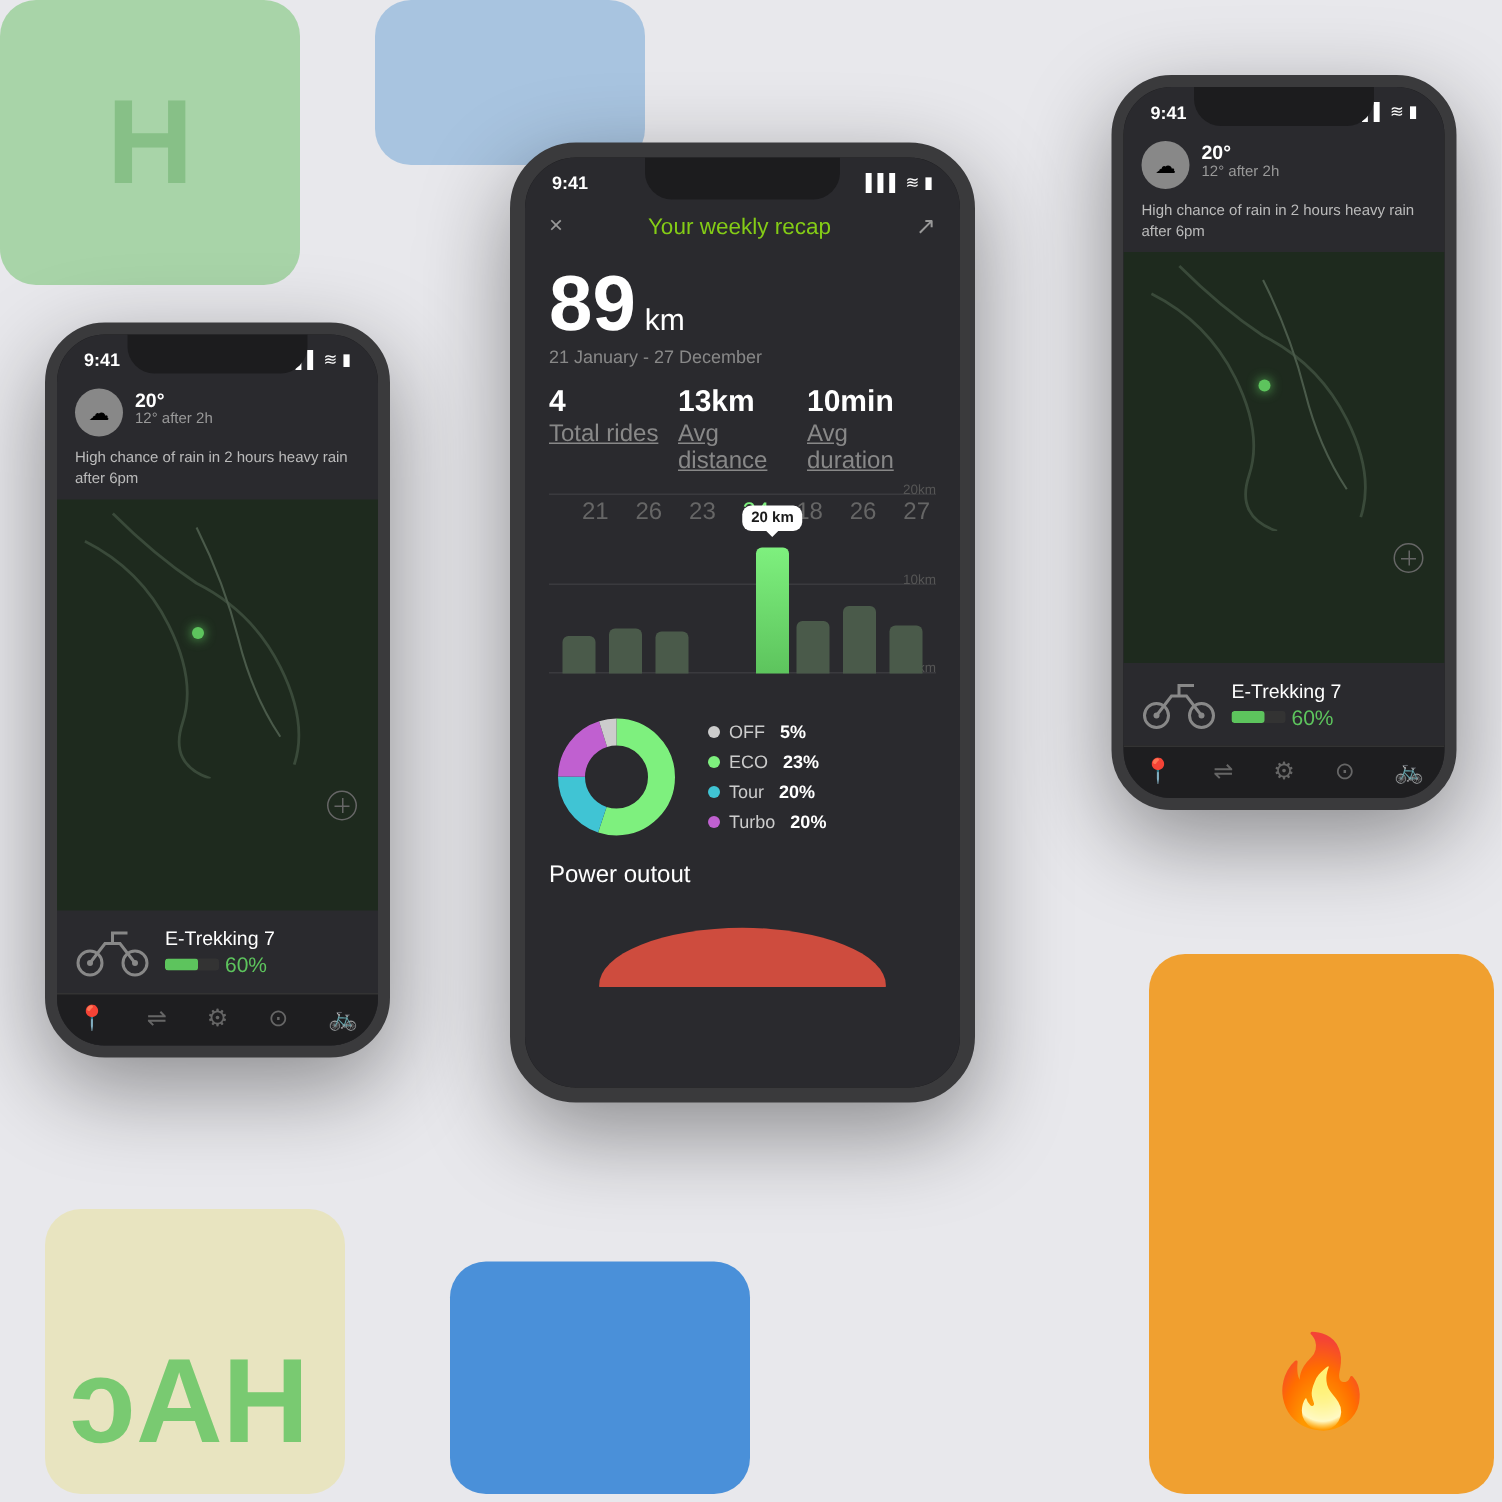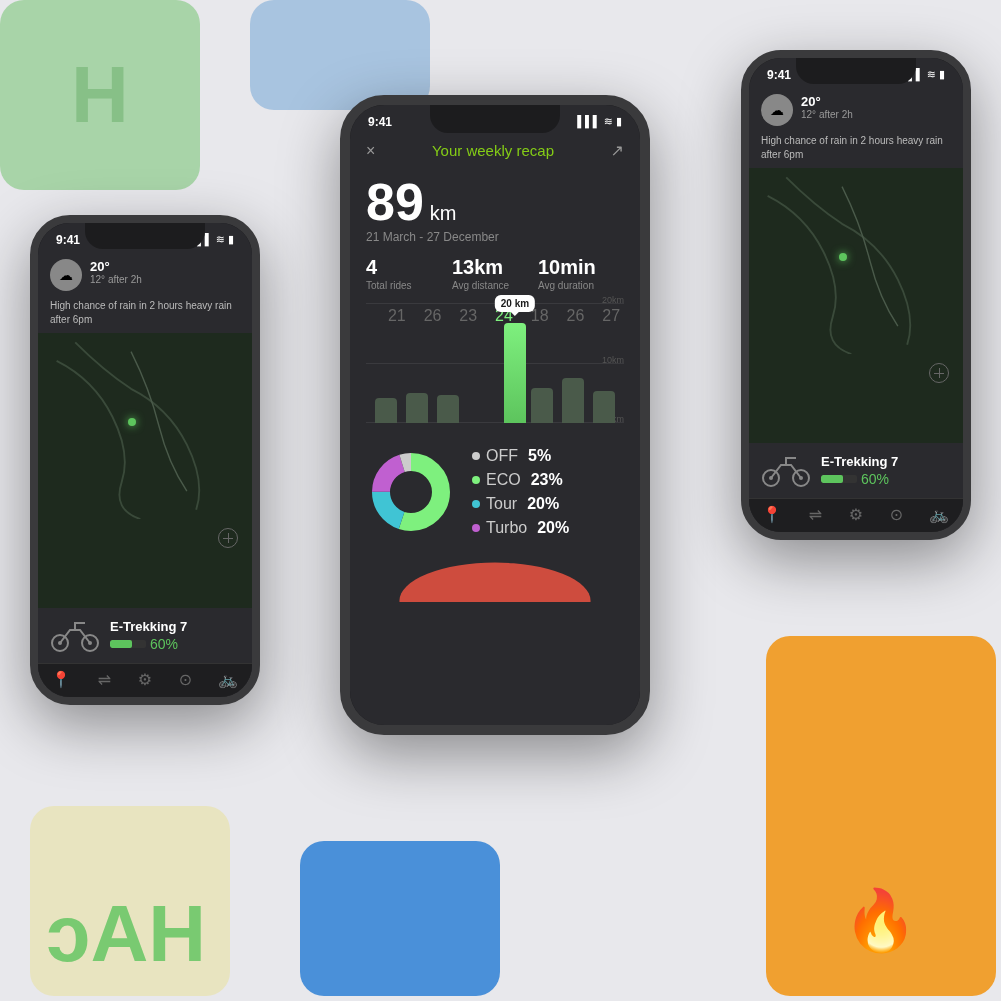--- a/index.html
+++ b/index.html
@@ -110,23 +110,24 @@
     }
     .stat-item {
       flex: 1;
     }
     .stat-value {
       font-size: 20px;
       font-weight: 700;
       color: #fff;
     }
     .stat-label {
-      font-size: 10px;
+      font-size: 16px;
       color: #888;
       margin-top: 1px;
+      text-decoration: underline;
     }
 
     
     .chart-container {
       padding: 4px 16px 0;
       position: relative;
     }
     .chart-area {
       position: relative;
       height: 140px;
@@ -234,21 +235,21 @@
     }
     .mode-legend {
       display: flex;
       flex-direction: column;
       gap: 6px;
     }
     .legend-item {
       display: flex;
       align-items: center;
       gap: 6px;
-      font-size: 16px;
+      font-size: 12px;
       color: #ccc;
     }
     .legend-dot {
       width: 8px;
       height: 8px;
       border-radius: 50%;
     }
     .legend-pct {
       color: #fff;
       font-weight: 600;
@@ -360,21 +361,21 @@
     }
     .bike-icon {
       width: 50px;
       height: 35px;
       position: relative;
     }
     .bike-info {}
     .bike-name {
       color: #fff;
       font-size: 13px;
-      font-weight: 700;
+      font-weight: 400;
     }
     .battery-bar-container {
       display: flex;
       align-items: center;
       gap: 4px;
       margin-top: 2px;
     }
     .battery-bar {
       width: 36px;
       height: 8px;
@@ -566,21 +567,21 @@
       <span class="recap-icon">×</span>
       <span class="recap-title">Your weekly recap</span>
       <span class="recap-icon">↗</span>
     </div>
 
     <div class="recap-distance-section">
       <div class="distance-big">
         <span class="distance-num">89</span>
         <span class="distance-unit">km</span>
       </div>
-      <div class="date-range">21 March - 27 December</div>
+      <div class="date-range">21 January - 27 December</div>
     </div>
 
     <div class="stats-row">
       <div class="stat-item">
         <div class="stat-value">4</div>
         <div class="stat-label">Total rides</div>
       </div>
       <div class="stat-item">
         <div class="stat-value">13km</div>
         <div class="stat-label">Avg distance</div>
@@ -608,21 +609,21 @@
         <div class="bar-item">
               <div class="bar" style="height: 25px;"></div>
             </div>
             <div class="bar-item">
               <div class="bar" style="height: 30px;"></div>
             </div>
             <div class="bar-item">
               <div class="bar" style="height: 28px;"></div>
             </div>
             <div class="bar-item">
-              <div class="bar highlight" style="height: 100px; margin-left: 40px;">
+              <div class="bar highlight" style="height: 84px; margin-left: 40px;">
                 <div class="bar-tooltip">20 km</div>
               </div>
             </div>
             <div class="bar-item">
               <div class="bar" style="height: 35px;"></div>
             </div>
             <div class="bar-item">
               <div class="bar" style="height: 45px;"></div>
             </div>
             <div class="bar-item">
@@ -672,20 +673,21 @@
           <span class="legend-pct">20%</span>
         </div>
         <div class="legend-item">
           <div class="legend-dot" style="background:#c060d0"></div>
           <span>Turbo</span>
           <span class="legend-pct">20%</span>
         </div>
       </div>
     </div>
 
+    <div class="section-title">Power outout</div>
     <div class="power-section">
       <svg width="100%" height="55" viewBox="0 0 270 55">
         <ellipse cx="135" cy="55" rx="100" ry="40" fill="#e05040" opacity="0.9"></ellipse>
       </svg>
     </div>
   </div>
 </div>
 
 <div class="phone phone-side-right">
   <div class="phone-notch"></div>

